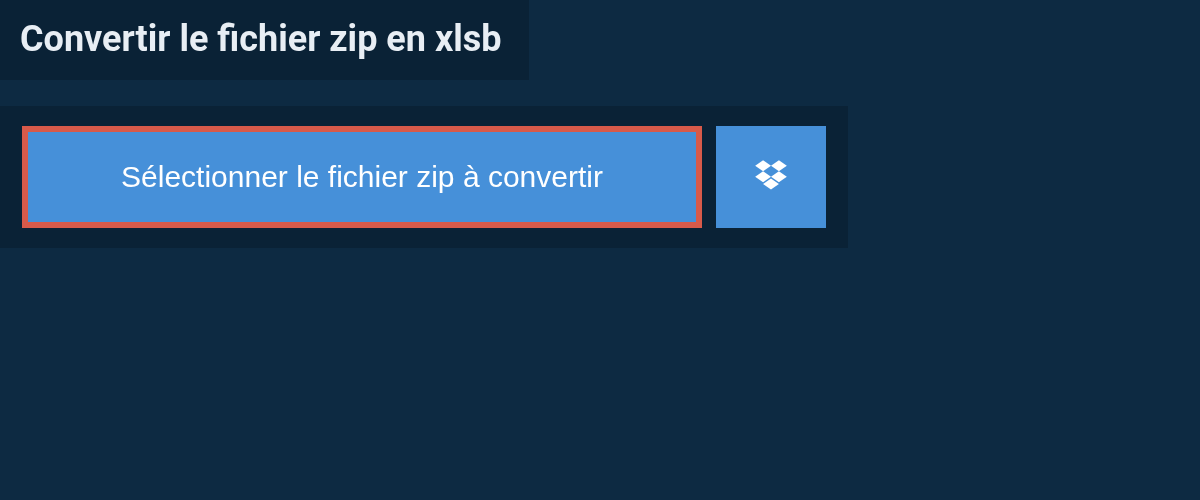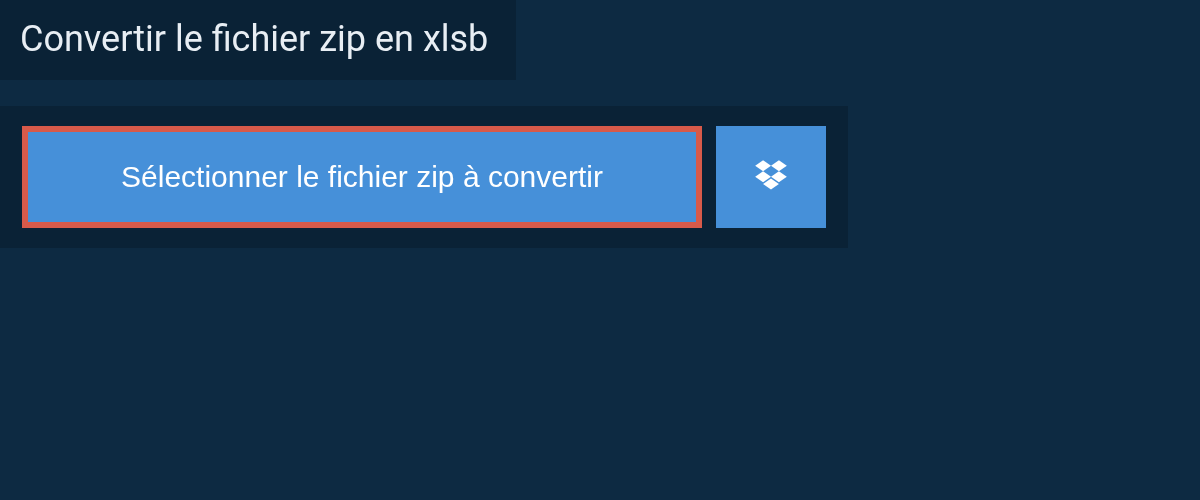--- a/index.html
+++ b/index.html
@@ -18,21 +18,21 @@
       padding: 0;
     }
     .title-bar {
       background: #0a2236;
       display: inline-block;
       padding: 18px 28px 20px 20px;
     }
     .title-text {
       color: #e8eef4;
       font-size: 36px;
-      font-weight: 400;
+      font-weight: 700;
     }
     .panel {
       background: #0a2236;
       margin: 26px 0 0 0;
       padding: 20px 22px;
       display: inline-flex;
       align-items: stretch;
       gap: 14px;
     }
     .select-button {

